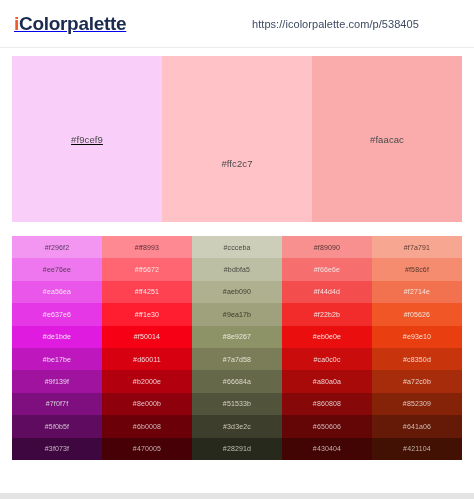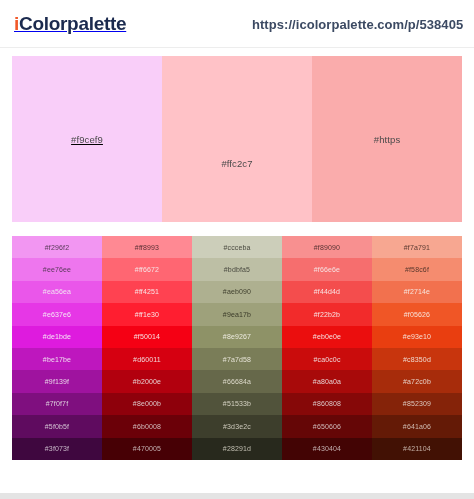--- a/index.html
+++ b/index.html
@@ -43,25 +43,24 @@
     align-items: baseline;
   }
   .logo-i { color: #f1592a; }
   .logo-rest { color: #1b2a4e; }
 
   .header-url {
     position: absolute;
     left: 252px;
     top: 50%;
     transform: translateY(-50%);
-    font-size: 13px;
+    font-size: 11px;
     color: #3c4a63;
     white-space: nowrap;
     letter-spacing: 0.05px;
-    font-weight: bold;
   }
 
   
   .main-strip-wrap {
     flex: 0 0 auto;
     padding: 8px 12px 0 12px;
     background: #ffffff;
   }
 
   .main-strip {
@@ -145,21 +144,21 @@
 
   <div class="main-strip-wrap">
     <div class="main-strip" id="main-strip">
         <div class="main-swatch" style="background: rgb(249, 206, 249); text-decoration: underline;">
           <span class="hex" style="color: rgb(74, 74, 74);">#f9cef9</span>
         </div>
         <div class="main-swatch" style="background: rgb(255, 194, 199);">
           <span class="hex" style="color: rgb(74, 74, 74); margin-top: 48px;">#ffc2c7</span>
         </div>
         <div class="main-swatch" style="background: rgb(250, 172, 172);">
-          <span class="hex" style="color: rgb(74, 74, 74);">#https</span>
+          <span class="hex" style="color: rgb(74, 74, 74);">#faacac</span>
         </div>
       </div>
   </div>
 
   <div class="grid-wrap">
     <div class="grid" id="shade-grid">
         <div class="grid-col">
           <div class="grid-cell" style="background: rgb(242, 150, 242);">
             <span class="hex" style="color: rgb(90, 58, 90);">#f296f2</span>
           </div>

